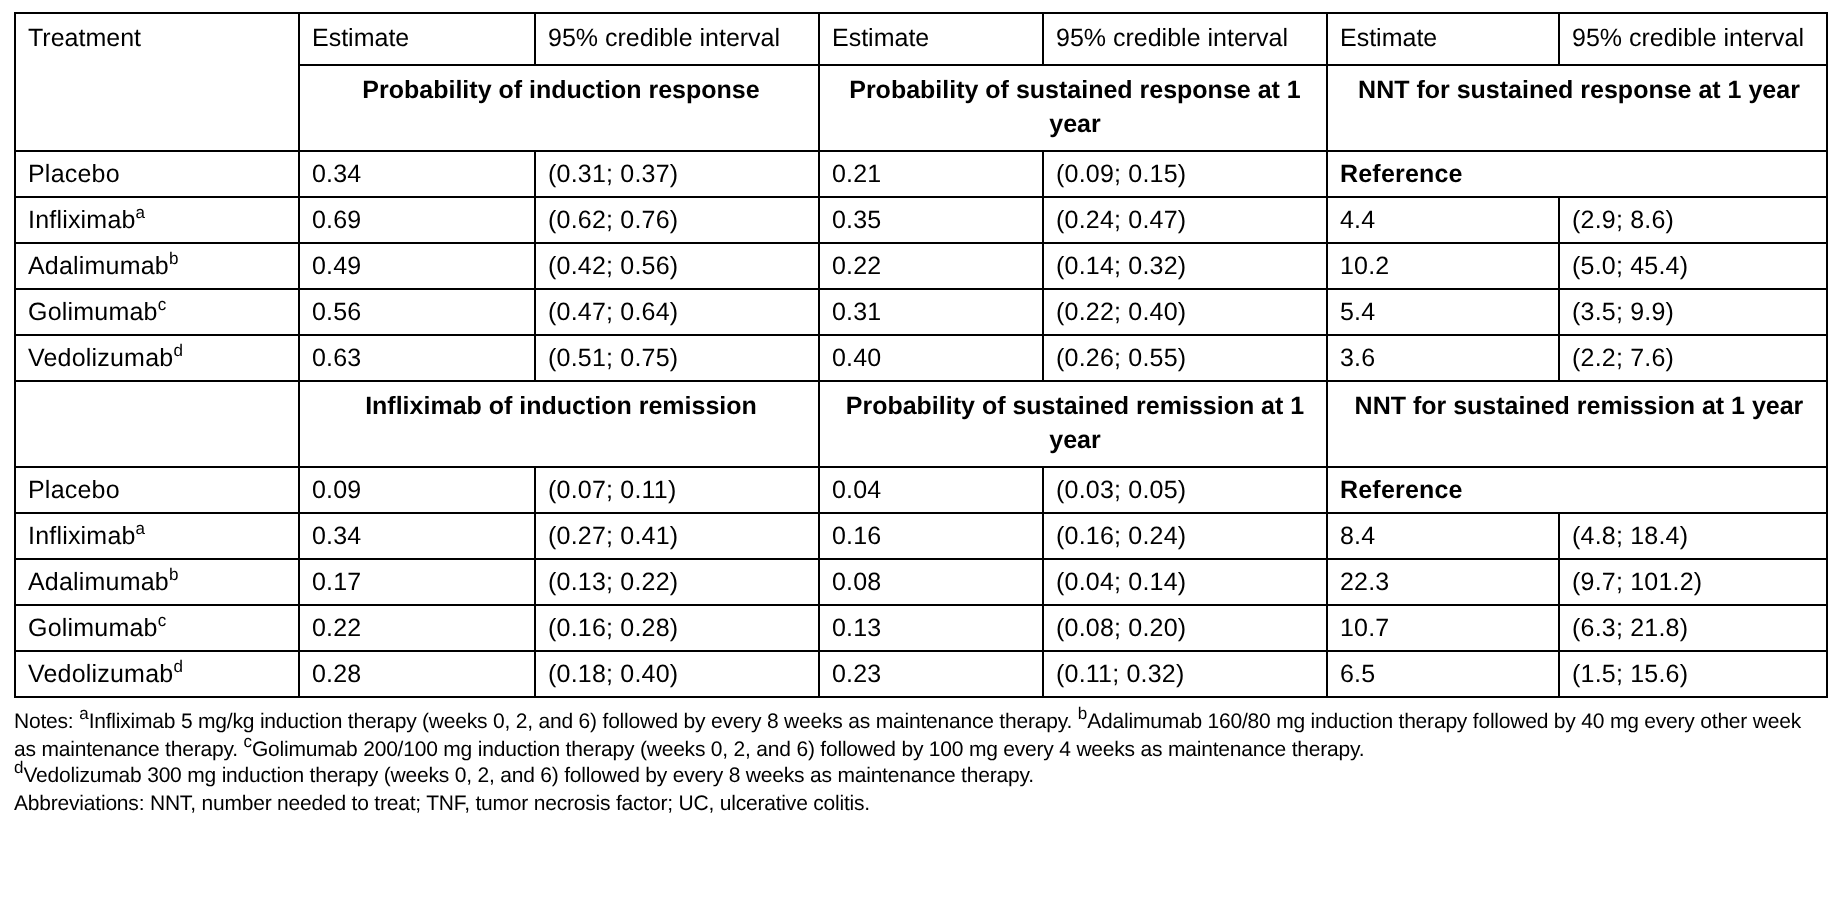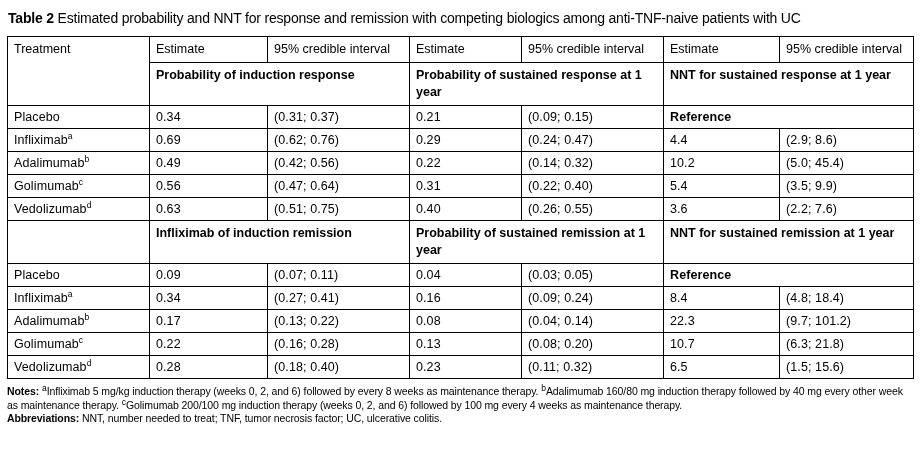--- a/index.html
+++ b/index.html
@@ -40,20 +40,21 @@
     vertical-align: top;
     line-height: 17px;
     padding: 4px 4px 4px 6px;
   }
   tr.group-row td {
     font-weight: bold;
     vertical-align: top;
     line-height: 17px;
     padding: 4px 4px 4px 6px;
     height: 42px;
+    text-align: center;
   }
   tr.data-row td {
     line-height: 16px;
     padding: 3px 4px 3px 6px;
     height: 22px;
     vertical-align: middle;
     letter-spacing: 0.1px;
   }
   td.ref-cell { font-weight: bold; }
   sup.fn {
@@ -63,32 +64,28 @@
     letter-spacing: 0;
   }
 
   
   .notes {
     margin-top: 6px;
     font-size: 10.5px;
     line-height: 13.5px;
     letter-spacing: -0.1px;
   }
-  .notes .lbl { font-weight: bold; margin-top: 36px; }
+  .notes .lbl { font-weight: normal; margin-top: 36px; }
   .notes p { margin: 0; }
 </style>
 </head>
 <body>
 
 <div class="page">
 
-  <div class="caption">
-    <span class="cap-label">Table 2</span>
-    <span class="cap-text">Estimated probability and NNT for response and remission with competing biologics among anti-TNF-naive patients with UC</span>
-  </div>
 
   <table class="biologics">
     <colgroup>
       <col style="width:142px">
         <col style="width:118px">
         <col style="width:142px">
       <col style="width:112px">
         <col style="width:142px">
         <col style="width:116px">
         <col style="width:134px">
@@ -116,21 +113,21 @@
         <td>0.34</td>
         <td>(0.31; 0.37)</td>
         <td>0.21</td>
         <td>(0.09; 0.15)</td>
         <td colspan="2" class="ref-cell">Reference</td>
       </tr>
       <tr class="data-row">
         <td><span>Infliximab</span><sup class="fn">a</sup></td>
         <td>0.69</td>
         <td>(0.62; 0.76)</td>
-        <td>0.29</td>
+        <td>0.35</td>
         <td>(0.24; 0.47)</td>
         <td>4.4</td>
         <td>(2.9; 8.6)</td>
       </tr>
       <tr class="data-row">
         <td><span>Adalimumab</span><sup class="fn">b</sup></td>
         <td>0.49</td>
         <td>(0.42; 0.56)</td>
         <td>0.22</td>
         <td>(0.14; 0.32)</td>
@@ -169,21 +166,21 @@
         <td>(0.07; 0.11)</td>
         <td>0.04</td>
         <td>(0.03; 0.05)</td>
         <td colspan="2" class="ref-cell">Reference</td>
       </tr>
       <tr class="data-row">
         <td><span>Infliximab</span><sup class="fn">a</sup></td>
         <td>0.34</td>
         <td>(0.27; 0.41)</td>
         <td>0.16</td>
-        <td>(0.09; 0.24)</td>
+        <td>(0.16; 0.24)</td>
         <td>8.4</td>
         <td>(4.8; 18.4)</td>
       </tr>
       <tr class="data-row">
         <td><span>Adalimumab</span><sup class="fn">b</sup></td>
         <td>0.17</td>
         <td>(0.13; 0.22)</td>
         <td>0.08</td>
         <td>(0.04; 0.14)</td>
         <td>22.3</td>
@@ -207,16 +204,17 @@
         <td>6.5</td>
         <td>(1.5; 15.6)</td>
       </tr>
     </tbody>
   </table>
 
   <div class="notes">
     <p><span class="lbl">Notes:</span>
       <sup class="fn">a</sup><span>Infliximab 5 mg/kg induction therapy (weeks 0, 2, and 6) followed by every 8 weeks as maintenance therapy. </span><sup class="fn">b</sup><span>Adalimumab 160/80 mg induction therapy followed by 40 mg every other week as maintenance therapy. </span><sup class="fn">c</sup><span>Golimumab 200/100 mg induction therapy (weeks 0, 2, and 6) followed by 100 mg every 4 weeks as maintenance therapy.</span>
     </p>
+    <p><sup class="fn">d</sup><span>Vedolizumab 300 mg induction therapy (weeks 0, 2, and 6) followed by every 8 weeks as maintenance therapy.</span></p>
     <p><span class="lbl">Abbreviations:</span> <span>NNT, number needed to treat; TNF, tumor necrosis factor; UC, ulcerative colitis.</span></p>
   </div>
 
 </div>
 
 </body></html>

